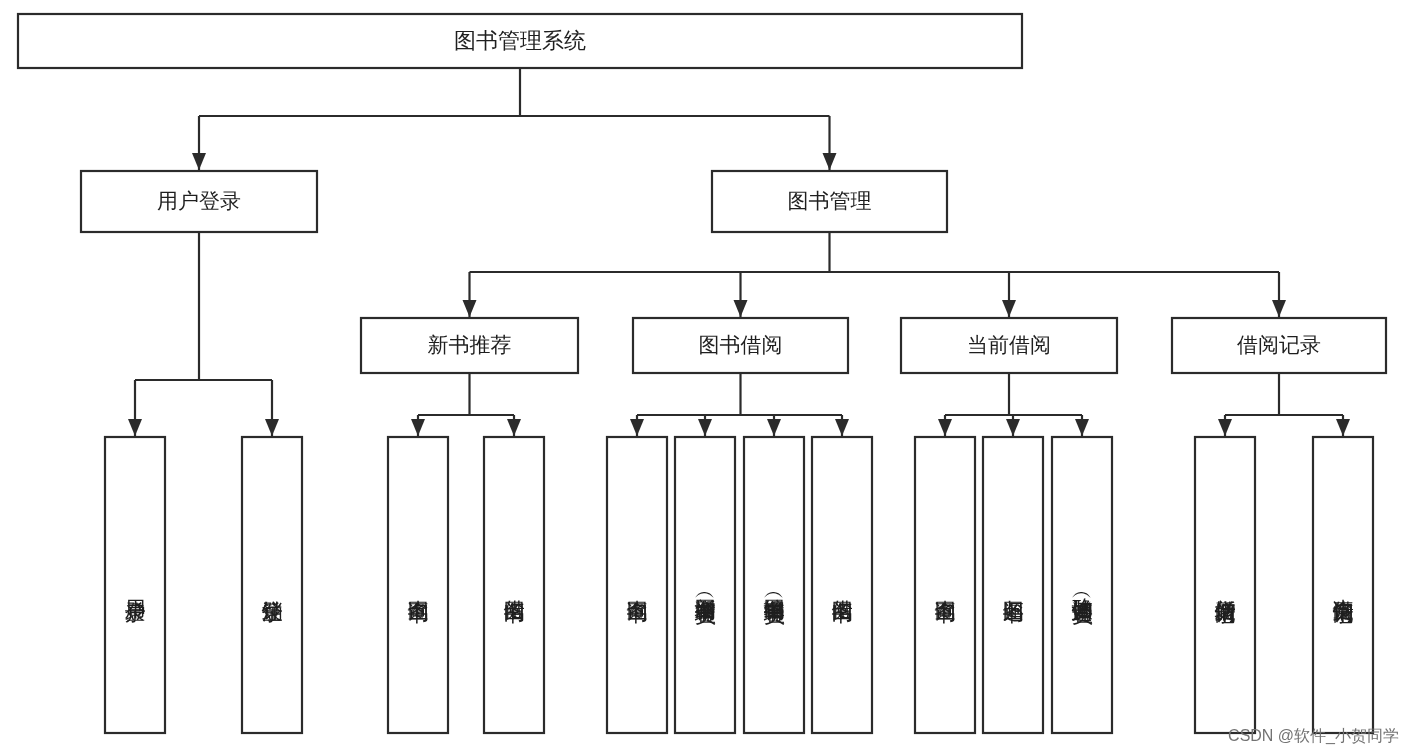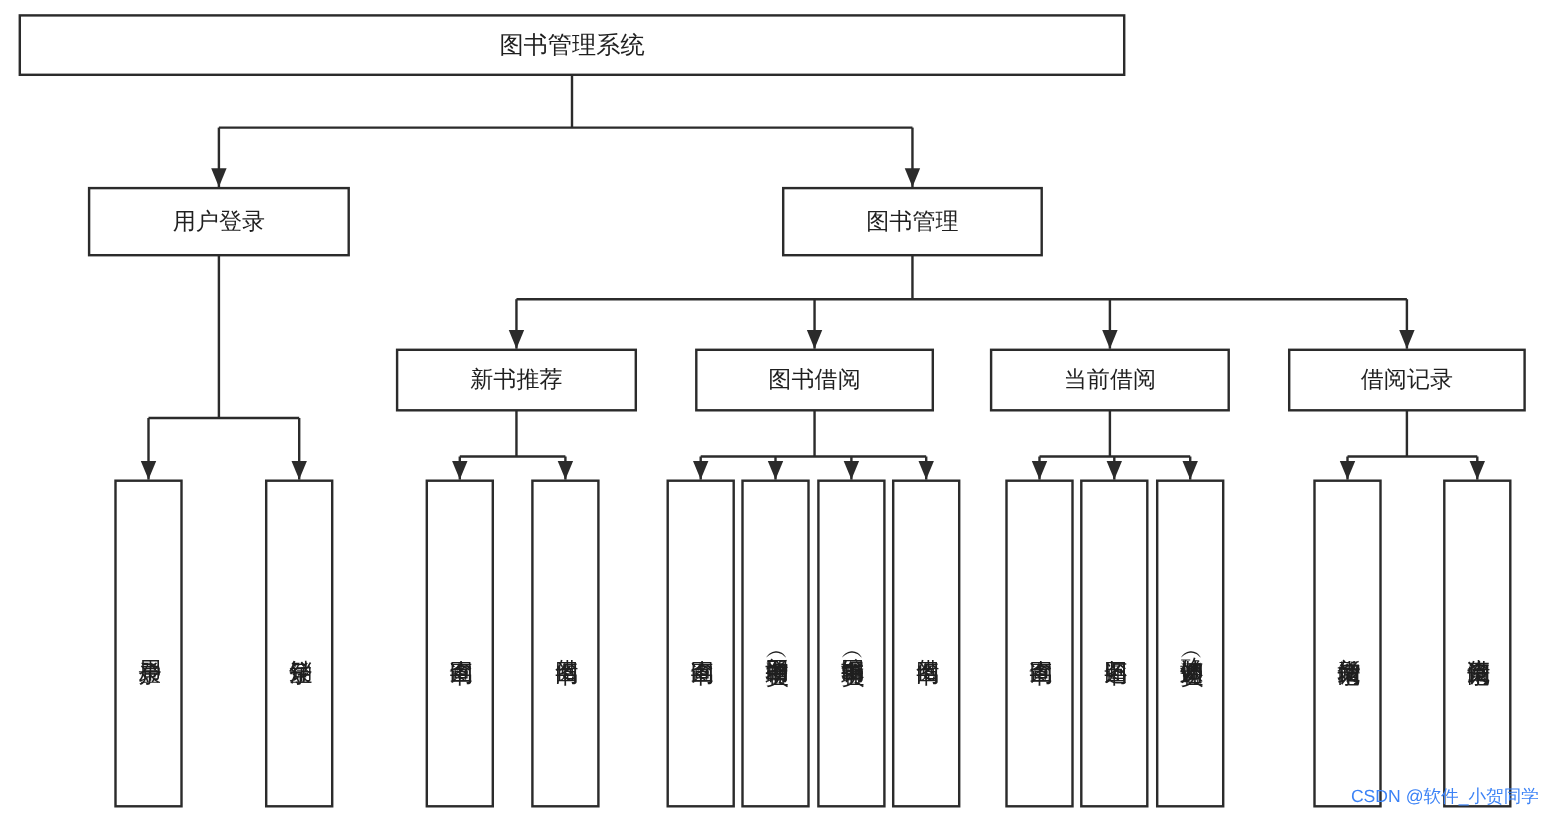--- a/index.html
+++ b/index.html
@@ -10,21 +10,21 @@
   .lnk{stroke:#2b2b2b;stroke-width:2.2;fill:none;}
   .arrowhead{fill:#2b2b2b;stroke:none;}
   .lbl{font-family:"Liberation Sans","DejaVu Sans",sans-serif;font-size:21px;fill:#1f1f1f;
        text-anchor:middle;dominant-baseline:middle;}
   .lbl-root{font-size:22px;}
   .vlbl{position:absolute;display:flex;align-items:center;justify-content:center;
         writing-mode:vertical-rl;text-orientation:upright;
         font-family:"Liberation Sans","DejaVu Sans",sans-serif;
         font-size:21px;line-height:1.08;color:#1f1f1f;letter-spacing:1px;
         white-space:nowrap;pointer-events:none;}
-  #watermark{position:absolute;right:6px;bottom:12px;font-size:16px;color:#3b82f6;
+  #watermark{position:absolute;right:6px;bottom:0;font-size:16px;color:#737373;
              font-family:"Liberation Sans","DejaVu Sans",sans-serif;white-space:nowrap;}
 </style>
 </head>
 <body>
 
 <div id="stage">
 
   <svg id="diagram" viewBox="0 0 1405 747">
       <g>
         <rect x="18" y="14" width="1004" height="54" class="box"></rect>

